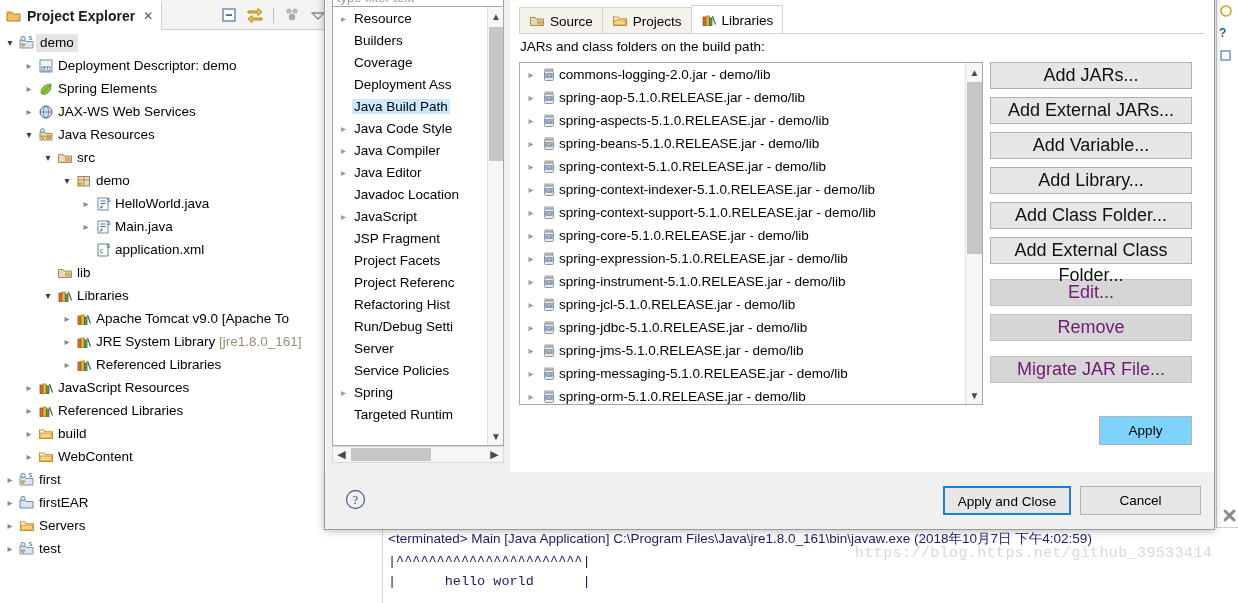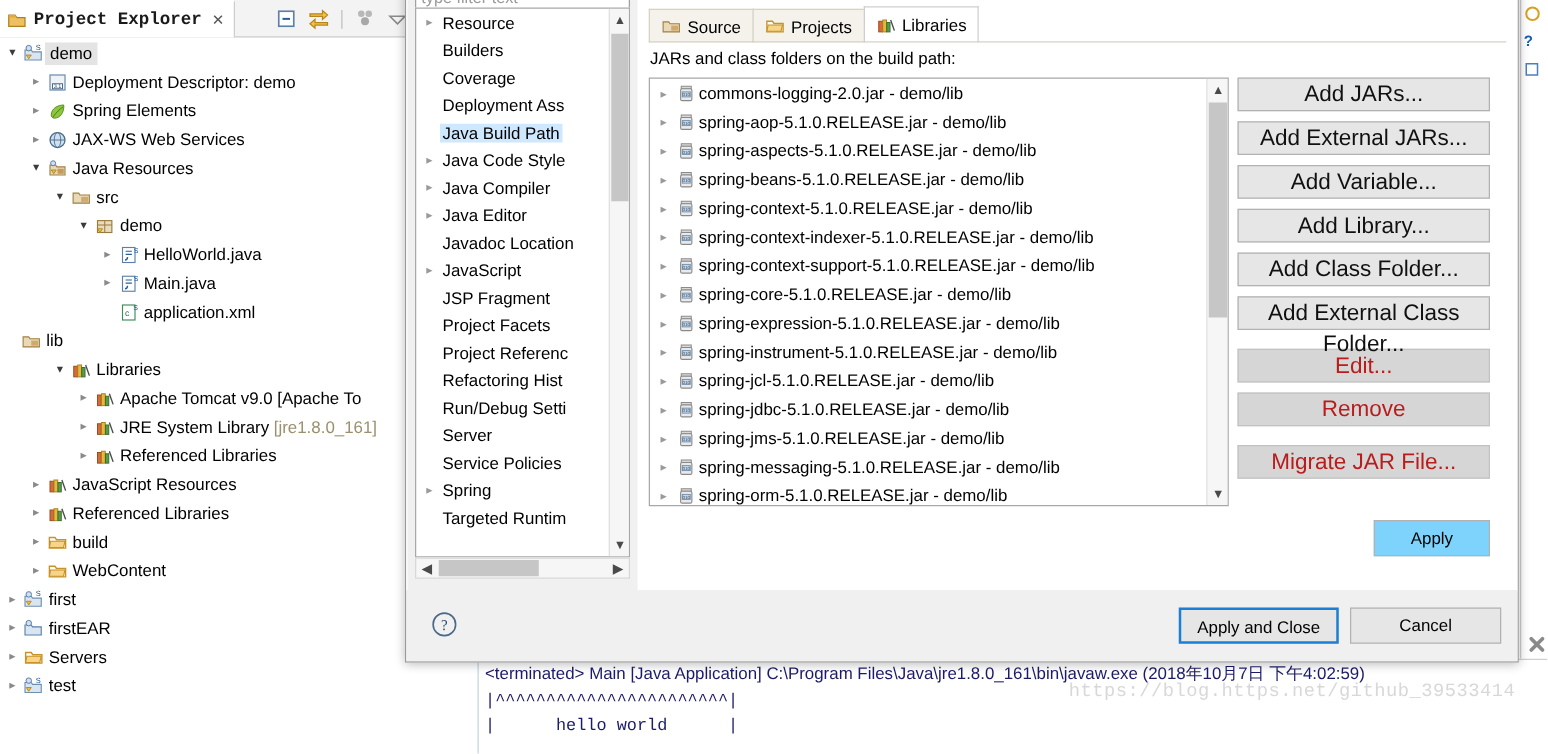--- a/index.html
+++ b/index.html
@@ -25,21 +25,21 @@
     border-bottom: 1px solid #cdcdcd;
   }
   .pe-tab {
     position: absolute; left: 0; top: 0; height: 30px;
     padding: 0 8px 0 6px;
     display: flex; align-items: center; gap: 5px;
     background: #ffffff;
     border-right: 1px solid #cdcdcd;
     border-top: 2px solid #ffffff;
   }
-  .pe-tab-title { font-size: 14px; font-weight: bold; color: #1a1a1a; font-family: Liberation Mono, monospace; }
+  .pe-tab-title { font-size: 14px; font-weight: bold; color: #1a1a1a; }
   .pe-tab-close { font-size: 12px; color: #555; margin-left: 3px; }
   .pe-toolbar {
     position: absolute; right: 2px; top: 3px; height: 24px;
     display: flex; align-items: center; gap: 6px;
   }
   .tb-ico { width: 20px; height: 20px; display: block; }
   .tb-sep { width: 1px; height: 15px; background: #c0c0c0; margin: 0 2px; }
 
   .pe-tree { position: absolute; left: 0; top: 31px; width: 330px; bottom: 0; }
   .row {
@@ -194,21 +194,21 @@
   .jar-vsb .thumb { position: absolute; left: 1px; top: 19px; width: 15px; height: 172px; background: #c6c6c6; }
 
   .btncol { position: absolute; left: 479px; top: 78px; width: 202px; }
   .btn {
     display: block; width: 202px; height: 27px;
     background: #e6e6e6; border: 1px solid #b2b2b2;
     font-size: 18px; color: #111; text-align: center;
     line-height: 25px; margin-bottom: 8px;
     font-family: "Liberation Sans", sans-serif;
   }
-  .btn.disabled { background: #d6d6d6; border-color: #c2c2c2; color: #b91c1c; }
+  .btn.disabled { background: #d6d6d6; border-color: #c2c2c2; color: #701a75; }
   .btn.gap { margin-top: 15px; }
 
   .apply-btn {
     position: absolute; left: 588px; top: 432px;
     width: 93px; height: 29px;
     background: #7dd3fc; border: 1px solid #b2b2b2;
     font-size: 13.5px; text-align: center; line-height: 27px;
   }
 
   .dlg-footer { position: absolute; left: 0; bottom: 0; width: 100%; height: 57px; background: #f0f0f0; }
@@ -372,21 +372,21 @@
           <span class="arrow"></span>
           <span class="ico">
             <svg width="16" height="16" viewBox="0 0 16 16">
               <rect x="3" y="2" width="10" height="12" fill="#ffffff" stroke="#3a8a5a" stroke-width=".9"></rect>
               <text x="5" y="11" font-size="7" fill="#1a7a4a" font-family="Liberation Sans">c</text>
               <text x="11.5" y="6" font-size="5.6" fill="#1a4f8a" font-family="Liberation Sans">S</text>
             </svg>
           </span>
           <span class="lbl">application.xml</span>
         </div>
-        <div class="row" style="">
+        <div class="row" style="padding-left: 40px;">
           <span class="arrow"></span>
           <span class="ico">
             <svg width="16" height="16" viewBox="0 0 16 16">
               <path d="M1.5 4.5 L6 4.5 L7 6 L14.5 6 L14.5 12.5 L1.5 12.5 Z" fill="#e8d9b8" stroke="#a08040" stroke-width=".9"></path>
               <rect x="8" y="7.5" width="5.5" height="4" fill="#c08a3a" opacity=".6"></rect>
             </svg>
           </span>
           <span class="lbl">lib</span>
         </div>
         <div class="row" style="padding-left: 40px;">

